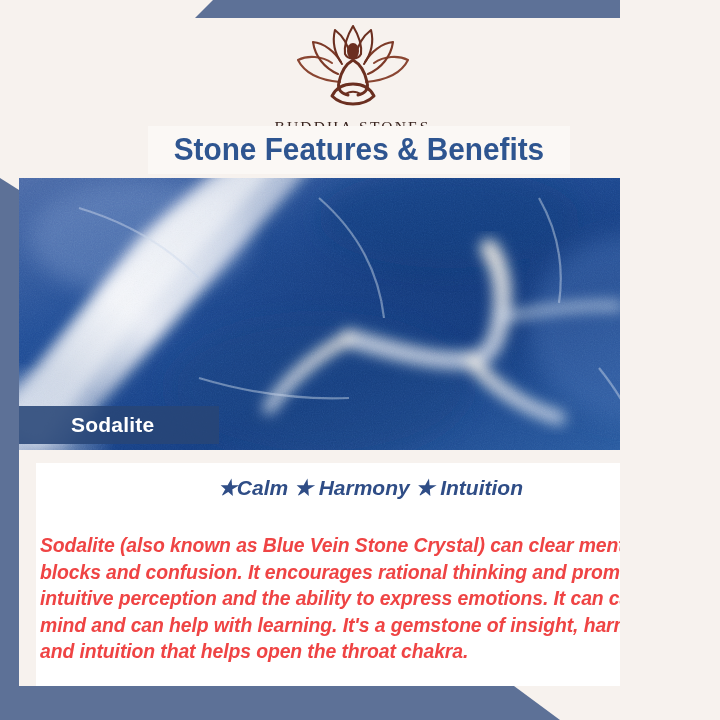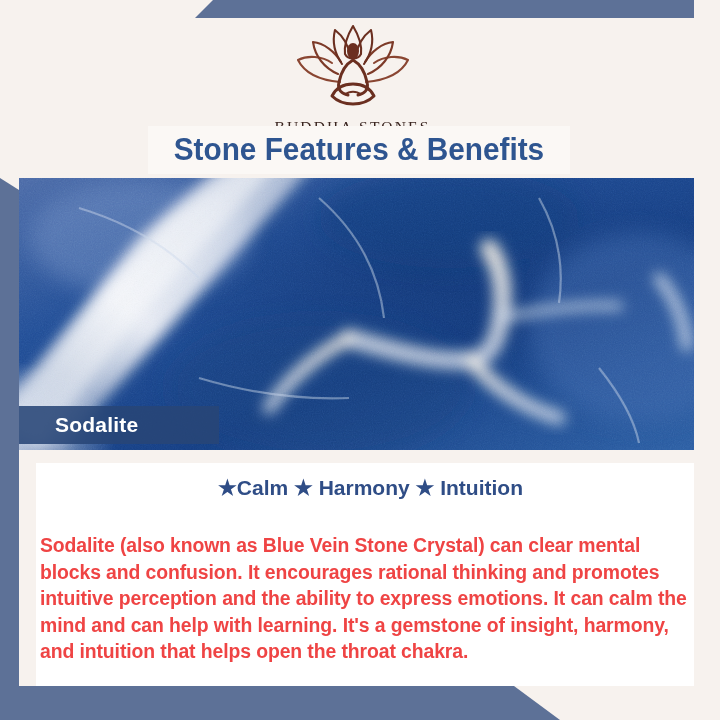--- a/index.html
+++ b/index.html
@@ -9,21 +9,21 @@
   body {
     width: 720px;
     height: 720px;
     overflow: hidden;
     background: #f7f2ee;
     font-family: "Liberation Sans", sans-serif;
   }
 
   #page {
     position: relative;
-    width: 694px;
+    width: 620px;
     height: 720px;
     background: #f7f2ee;
     overflow: hidden;
   }
 
   
   .blue-top-bar {
     position: absolute;
     top: 0;
     left: 195px;
@@ -133,21 +133,21 @@
     left: 19px;
     top: 406px;
     width: 200px;
     height: 38px;
     background: rgba(40, 69, 118, 0.88);
     display: flex;
     align-items: center;
   }
   .stone-label-text {
     font-family: "Liberation Sans Narrow", "Liberation Sans", sans-serif;
-    margin-left: 36px;
+    margin-left: 52px;
     color: #ffffff;
     font-size: 21px;
     font-weight: bold;
     letter-spacing: 0.2px;
   }
 
   
   .cream-strip {
     position: absolute;
     left: 36px;
@@ -156,20 +156,21 @@
     height: 13px;
     background: #f7f2ee;
   }
   .content-card {
     position: absolute;
     left: 36px;
     top: 463px;
     width: 669px;
     height: 223px;
     background: #ffffff;
+    font-style: italic;
   }
 
   .keywords {
     margin: 0;
     padding: 0;
     position: absolute;
     top: 13px;
     left: 0;
     width: 669px;
     text-align: center;

